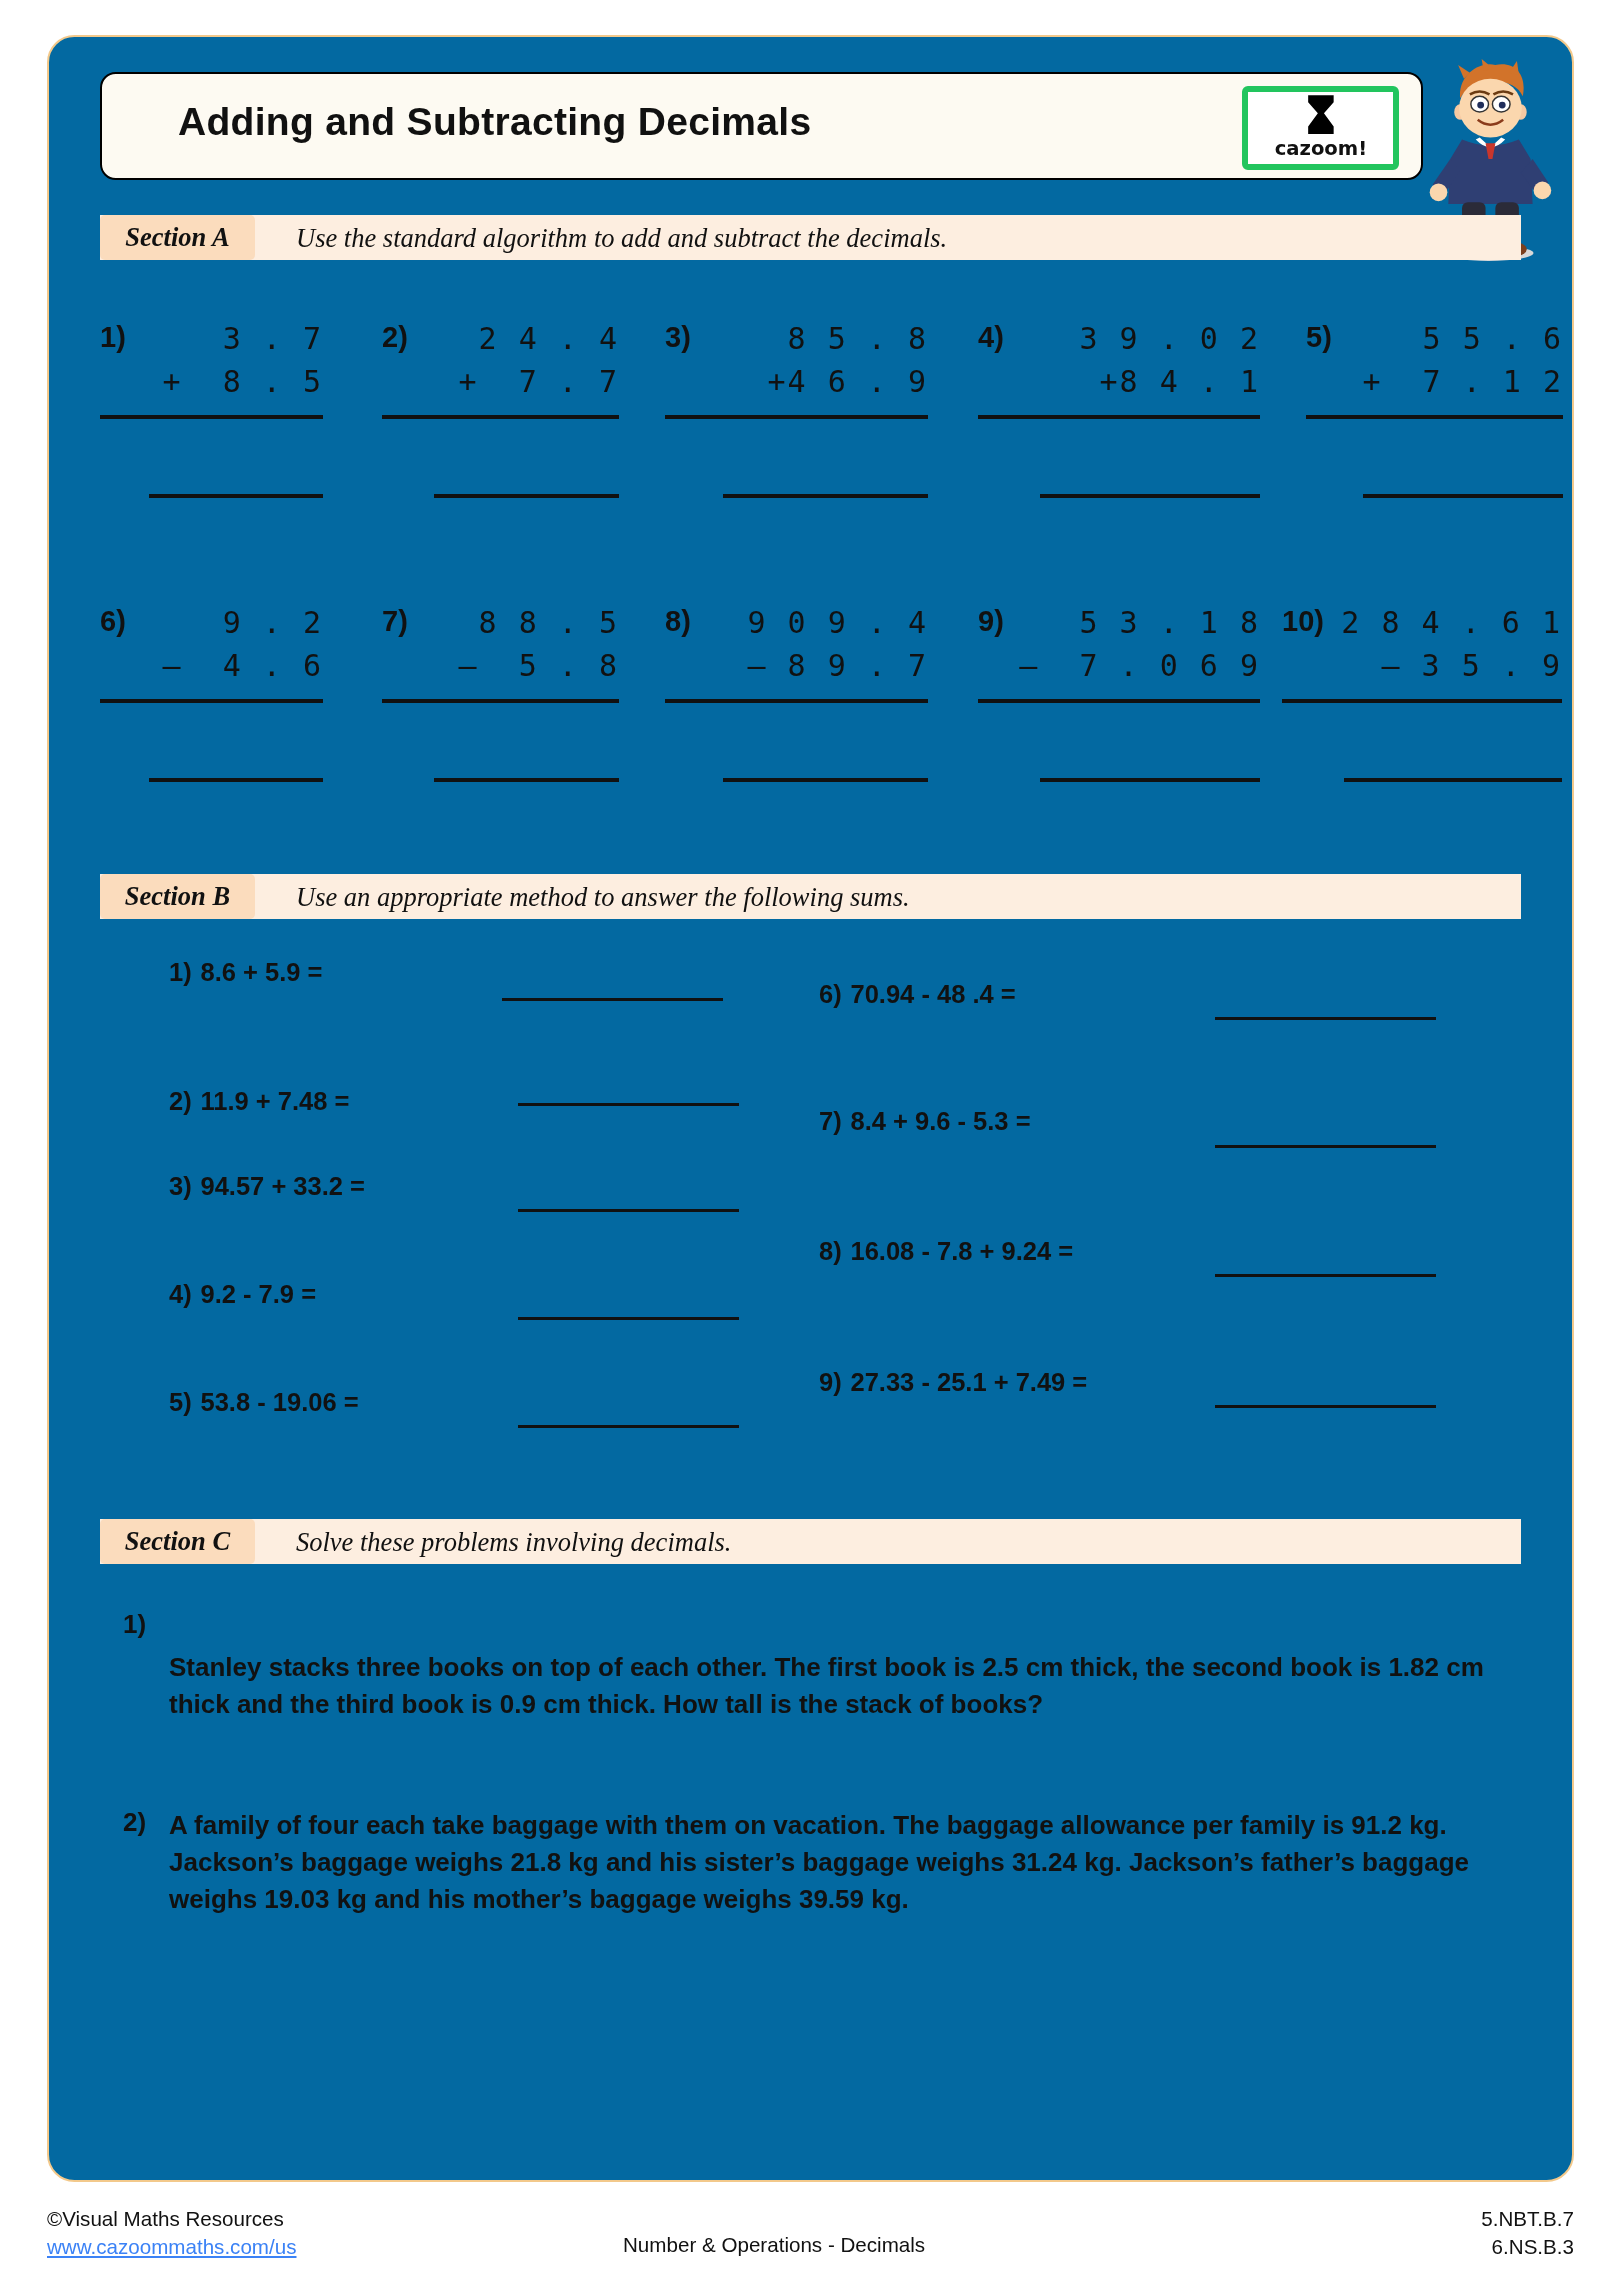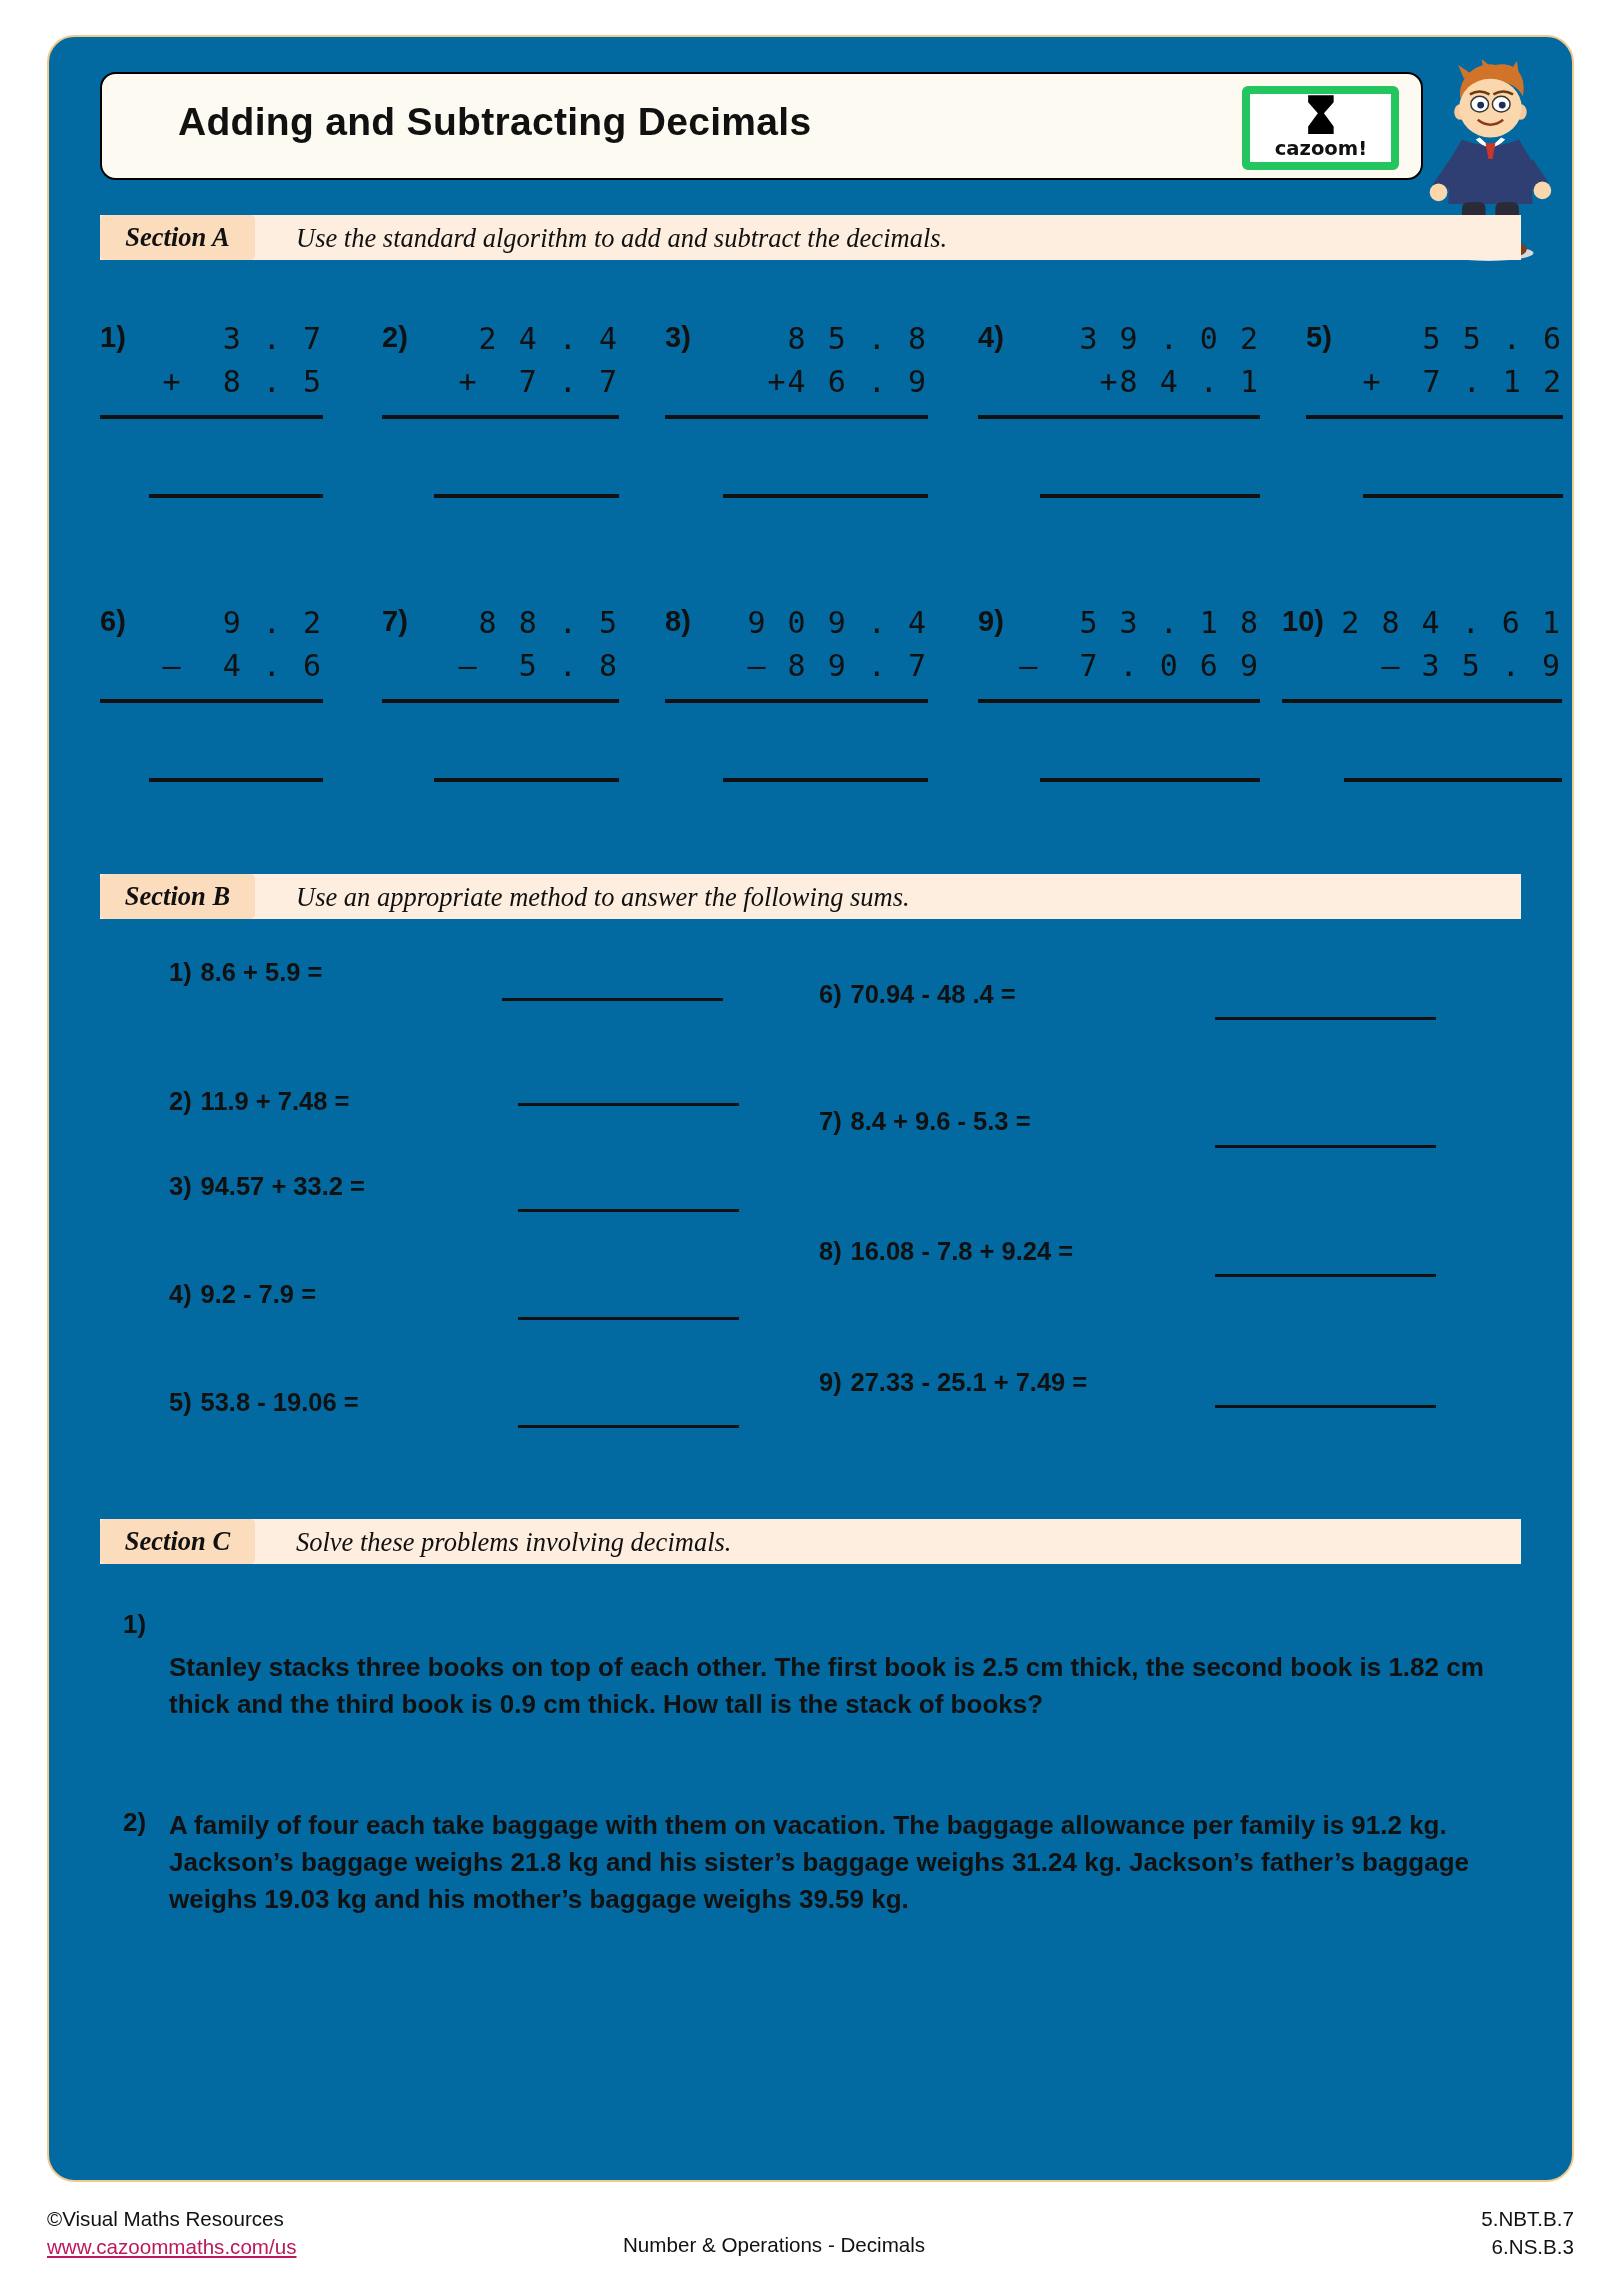--- a/index.html
+++ b/index.html
@@ -38,21 +38,21 @@
     left: 76px; top: 25.5px;
     font-size: 39px;
     font-weight: bold;
     color: #111;
     letter-spacing: 0.3px;
   }
   .logo-box {
     position: absolute;
     right: 21.6px; top: 11.8px;
     width: 157px; height: 84px;
-    border: 8px solid #22c55e;
+    border: 6px solid #22c55e;
     border-radius: 5.9px;
     background: #fff;
     display: flex;
     flex-direction: column;
     align-items: center;
     justify-content: center;
   }
   .logo-glyph {
     width: 25.5px; height: 39px;
     background: #000;
@@ -116,21 +116,21 @@
   .bq { position: absolute; font-size: 25.5px; font-weight: bold; color: #111; white-space: nowrap; }
   .bq .n { font-weight: bold; margin-right: 8.8px; }
   .bline { position: absolute; height: 2.9px; background: #111; }
 
   
   .cq { position: absolute; font-size: 26px; font-weight: bold; color: #111; line-height: 1.42; }
   .cq-num { position: absolute; font-size: 26px; font-weight: bold; color: #111; }
 
   
   .footer-left { position: absolute; left: 47px; top: 2205px; font-size: 20.6px; color: #111; line-height: 1.35; }
-  .footer-left a { color: #be185d; text-decoration: underline; }
+  .footer-left a { color: #3b82f6; text-decoration: underline; }
   .footer-center { position: absolute; left: 623px; top: 2233px; font-size: 20.6px; color: #111; }
   .footer-right { position: absolute; right: 47px; top: 2205px; font-size: 20.6px; color: #111; text-align: right; line-height: 1.35; }
 </style>
 </head>
 <body>
 
 <div class="page">
 
   <div class="title-bar">
     <div class="title-text">Adding and Subtracting Decimals</div>

